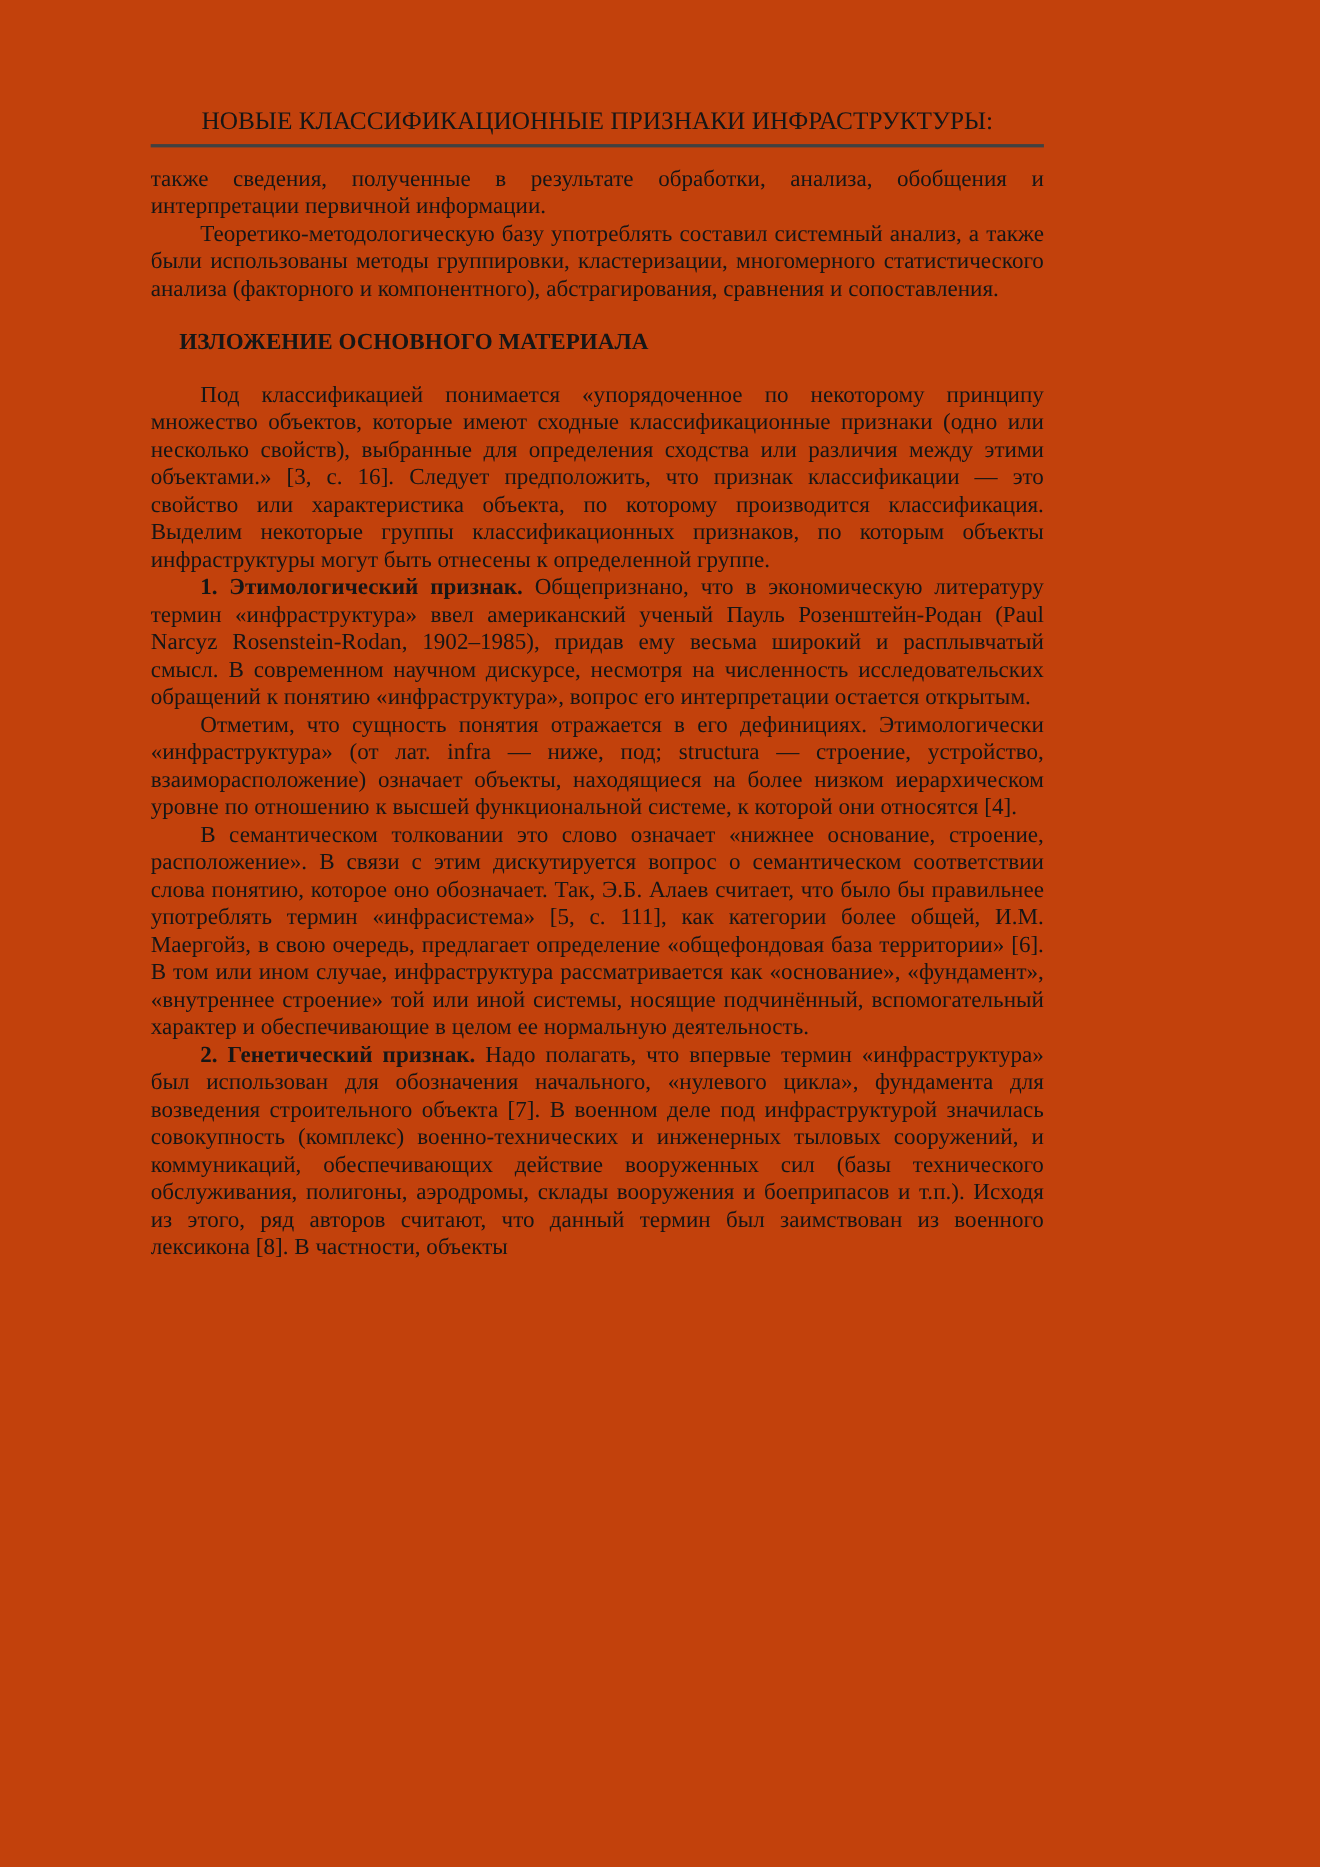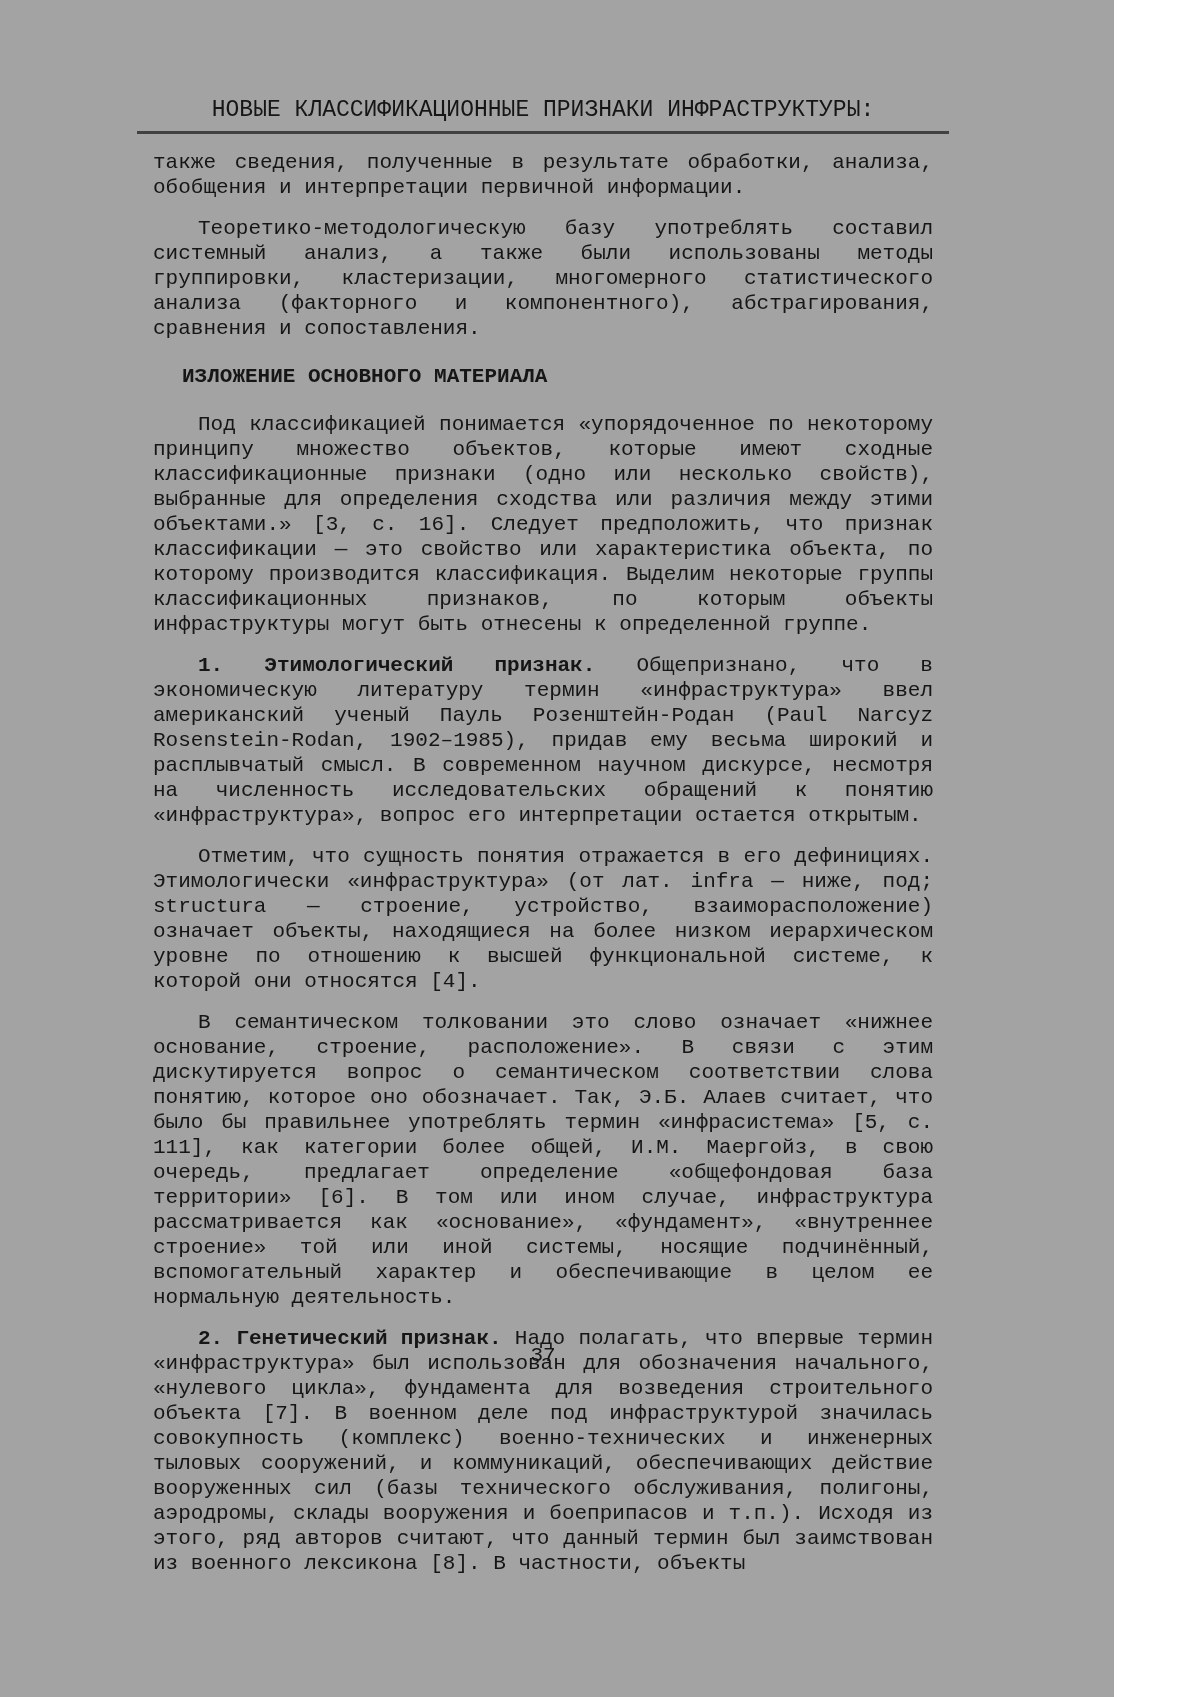--- a/index.html
+++ b/index.html
@@ -2,25 +2,25 @@
 <html lang="ru"><head>
 <meta charset="utf-8">
 <style>
   html, body {
     margin: 0;
     padding: 0;
     background: #ffffff;
   }
   .page {
     position: relative;
-    width: 1114px;
+    width: 1200px;
     height: 1697px;
-    background: #a3a3a3;
+    background: #c2410c;
     color: #161616;
-    font-family: Liberation Mono, monospace;
+    font-family: Liberation Serif, serif;
     overflow: hidden;
   }
   .column {
     position: absolute;
     left: 137px;
     top: 96px;
     width: 812px;
   }
   .title {
     text-align: center;
@@ -35,31 +35,31 @@
     margin-top: 7px;
   }
   .body-text {
     margin-top: 16px;
     font-size: 21px;
     line-height: 25px;
     text-align: justify;
     hyphens: none;
   }
   .body-text p {
-    margin: 16px;
+    margin: 0;
     text-indent: 45px;
   }
   .body-text p.no-indent {
     text-indent: 0;
   }
   .section-heading {
     font-size: 21px;
     line-height: 25px;
     font-weight: bold;
-    margin: 23px 0 23px 45px;
+    margin: 23px 0 23px 26px;
     text-align: left;
   }
   .lead-bold {
     font-weight: bold;
   }
   .page-number {
     position: absolute;
     left: 137px;
     top: 1343px;
     width: 812px;
@@ -91,14 +91,13 @@
 
       <p>Отметим, что сущность понятия отражается в его дефинициях. Этимологически «инфраструктура» (от лат. infra — ниже, под; structura — строение, устройство, взаиморасположение) означает объекты, находящиеся на более низком иерархическом уровне по отношению к высшей функциональной системе, к которой они относятся [4].</p>
 
       <p>В семантическом толковании это слово означает «нижнее основание, строение, расположение». В связи с этим дискутируется вопрос о семантическом соответствии слова понятию, которое оно обозначает. Так, Э.Б. Алаев считает, что было бы правильнее употреблять термин «инфрасистема» [5, с. 111], как категории более общей, И.М. Маергойз, в свою очередь, предлагает определение «общефондовая база территории» [6]. В том или ином случае, инфраструктура рассматривается как «основание», «фундамент», «внутреннее строение» той или иной системы, носящие подчинённый, вспомогательный характер и обеспечивающие в целом ее нормальную деятельность.</p>
 
       <p><span class="lead-bold">2. Генетический признак.</span> <span>Надо полагать, что впервые термин «инфраструктура» был использован для обозначения начального, «нулевого цикла», фундамента для возведения строительного объекта [7]. В военном деле под инфраструктурой значилась совокупность (комплекс) военно-технических и инженерных тыловых сооружений, и коммуникаций, обеспечивающих действие вооруженных сил (базы технического обслуживания, полигоны, аэродромы, склады вооружения и боеприпасов и т.п.). Исходя из этого, ряд авторов считают, что данный термин был заимствован из военного лексикона [8]. В частности, объекты</span></p>
     </div>
 
   </div>
 
-  <div class="page-number">37</div>
 </div>
 
 </body></html>

